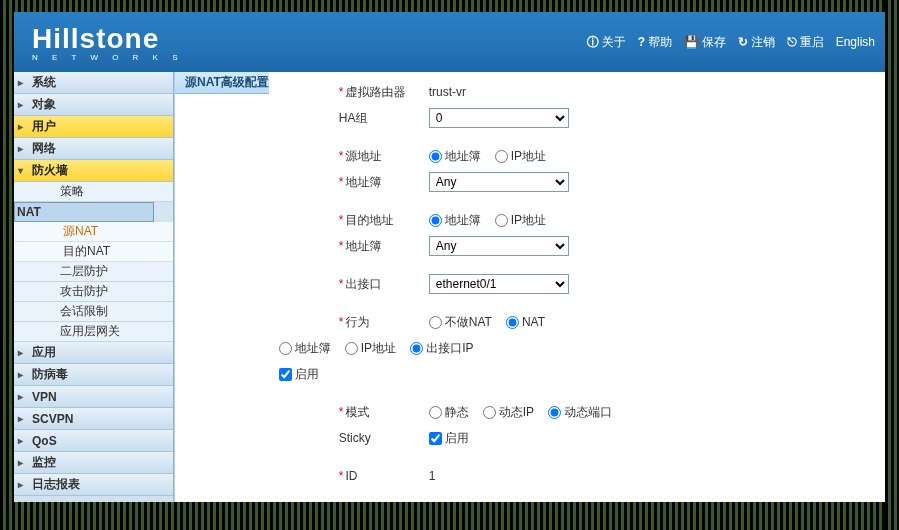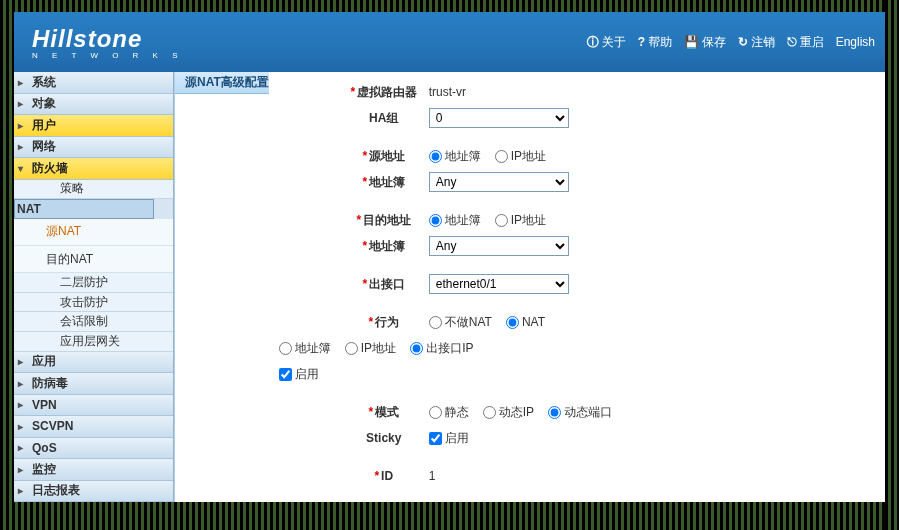--- a/index.html
+++ b/index.html
@@ -5,39 +5,39 @@
 * { margin: 0; padding: 0; box-sizing: border-box; font-family: Arial, "Microsoft YaHei", sans-serif; font-size: 12px; }
 body { background: #fff; width: 899px; height: 530px; overflow: hidden; position: relative; }
 .hatching { background: repeating-linear-gradient(90deg, #000 0, #000 3px, #3a5a2a 3px, #3a5a2a 6px); }
 .hatch-top { position: absolute; top: 0; left: 0; right: 0; height: 12px; }
 .hatch-bottom { position: absolute; bottom: 0; left: 0; right: 0; height: 28px; }
 .hatch-left { position: absolute; top: 0; bottom: 0; left: 0; width: 14px; }
 .hatch-right { position: absolute; top: 0; bottom: 0; right: 0; width: 14px; }
 .app { position: absolute; top: 12px; left: 14px; right: 14px; bottom: 28px; display: flex; flex-direction: column; }
 .topbar { height: 60px; background: linear-gradient(#2a7fc4, #2574b8 60%, #1f68a9); display: flex; align-items: center; justify-content: space-between; padding: 0 10px 0 18px; color: #fff; }
 .logo { display: flex; flex-direction: column; }
-.logo-main { font-size: 24px; font-weight: bold; font-style: italic; letter-spacing: 1px; }
+.logo-main { font-size: 28px; font-weight: bold; letter-spacing: 1px; }
 .logo-sub { font-size: 8px; letter-spacing: 6px; margin-top: -2px; }
 .top-links { display: flex; gap: 12px; align-items: center; }
 .top-link { color: #fff; text-decoration: none; display: flex; align-items: center; gap: 3px; cursor: pointer; }
 .top-link .ic { font-weight: bold; }
 .body { flex: 1; display: flex; background: #e8f0f6; overflow: hidden; }
 .sidebar { width: 160px; background: linear-gradient(#d9e7f2, #cfe1ef); border-right: 1px solid #8fb3d0; display: flex; flex-direction: column; overflow-y:auto;}
 .nav-item { height: 22px; display: flex; align-items: center; padding-left: 18px; border-bottom: 1px solid #a9c5db; background: linear-gradient(#e7f1fa, #c9ddee); cursor: pointer; font-weight: bold; color: #333; position: relative; }
 .nav-item .arrow { position: absolute; left: 4px; font-size: 10px; color: #555; }
 .nav-item.active { background: linear-gradient(#ffe87a, #ffd633); color: #222; }
 .sub-item { height: 20px; display: flex; align-items: center; padding-left: 46px; border-bottom: 1px solid #c3d6e6; background: #eaf3fb; cursor: pointer; color: #333; }
 .sub-item.sel { background: #bcd7ed; font-weight: bold; }
-.leaf-item { height: 28px; display: flex; align-items: center; padding-left: 32px; border-bottom: 1px solid #d2e2ef; background: #f4f9fd; cursor: pointer; color: #333; }
+.leaf-item { height: 20px; display: flex; align-items: center; padding-left: 49px; border-bottom: 1px solid #d2e2ef; background: #f4f9fd; cursor: pointer; color: #333; }
 .leaf-item.cur { color: #d06a00; }
 .main { flex: 1; background: #fff; border-left: 1px solid #b4cde0; display:flex; overflow:hidden;}
 .panel-title { height: 22px; background: linear-gradient(#d6eafc, #b9dbf6); border-bottom: 1px solid #8fb9d8; display: flex; align-items: center; padding-left: 10px; color: #1a4d7a; font-weight: bold; }
 .form { flex:1; padding: 8px 10px 4px 10px; overflow-y:auto;}
 .row { display: flex; align-items: center; min-height: 24px; margin-bottom: 2px; }
-.label { width: 150px; text-align: center; padding-left: 60px; color: #333; font-weight: bold; }
+.label { width: 150px; text-align: left; padding-left: 60px; color: #333; }
 .label .req { color: #d00; margin-right: 2px; }
 .field { flex: 1; display: flex; align-items: center; gap: 10px; color: #333; }
 .sel { width: 140px; height: 20px; border: 1px solid #7a9cb8; background: #fff; font-size: 12px; padding: 0 2px; }
 .radio-group { display: flex; gap: 14px; align-items: center; }
 .radio-group label, .chk-group label { display: flex; align-items: center; gap: 3px; cursor: pointer; }
 .gap { height: 12px; }
 input[type=radio], input[type=checkbox]{ margin:0; }
 </style>
 </head>
 <body>

